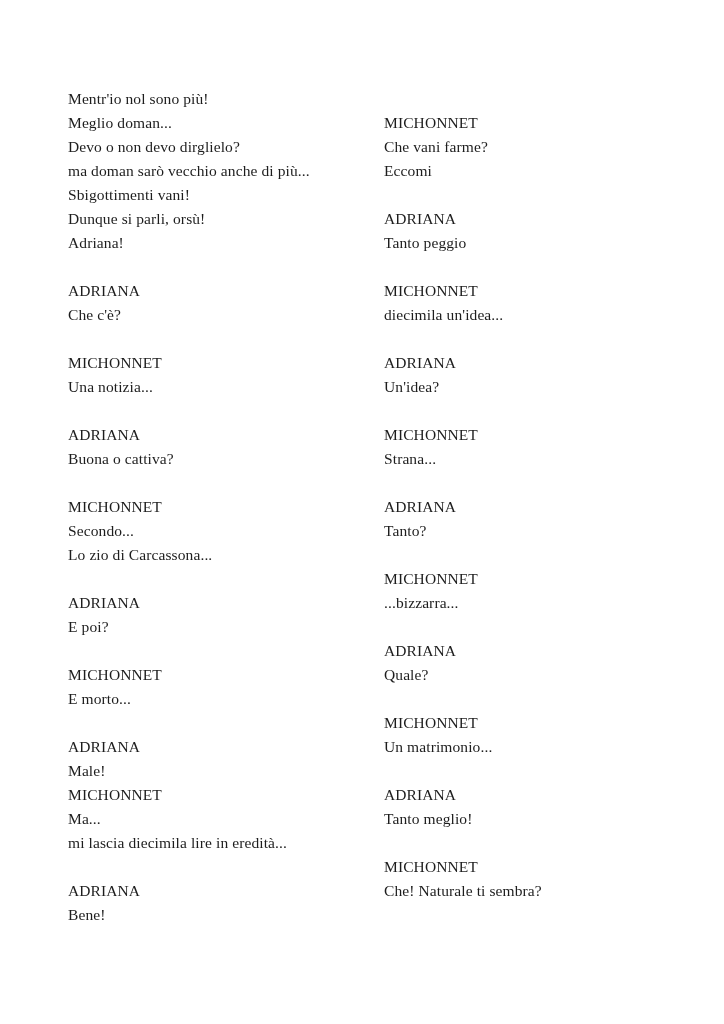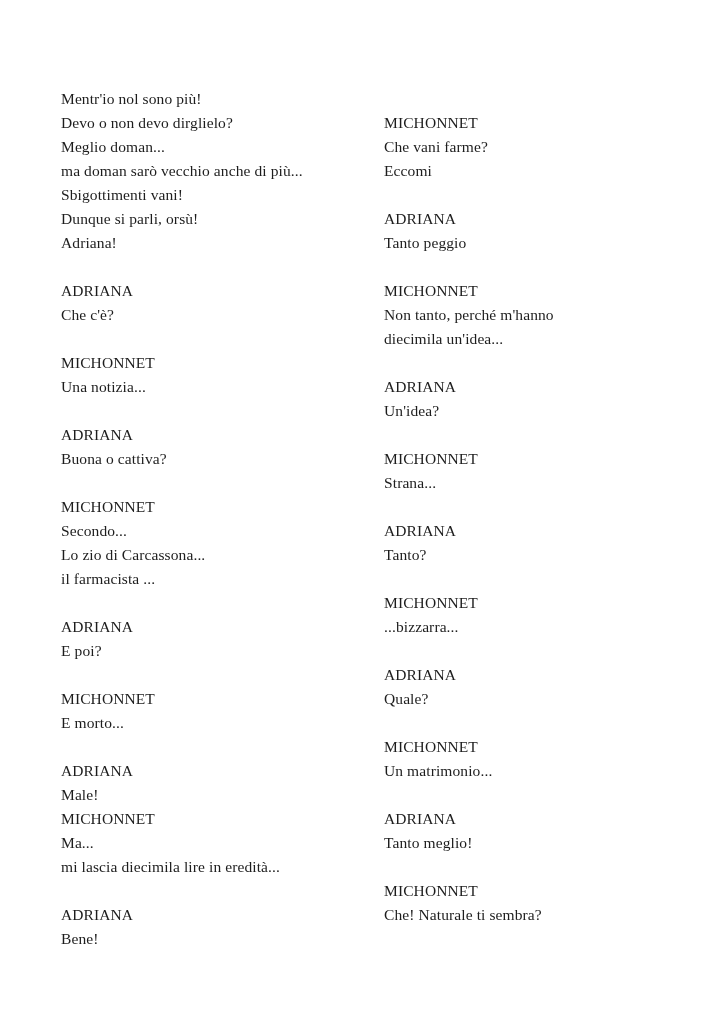--- a/index.html
+++ b/index.html
@@ -13,59 +13,58 @@
     height: 1024px;
     background: #ffffff;
     overflow: hidden;
     font-family: "Liberation Serif", "DejaVu Serif", serif;
     color: #1d1d1d;
   }
   .column {
     position: absolute;
     white-space: nowrap;
   }
-  .col-left  { left: 61px;  top: 87px;  width: 300px; }
+  .col-left  { left: 68px;  top: 87px;  width: 300px; }
   .col-right { left: 384px; top: 111px; width: 320px; }
   .line {
     height: 24px;
     line-height: 24px;
     font-size: 15.5px;
     letter-spacing: 0.1px;
   }
   .line.speaker {
     
   }
   .line.blank {  }
 </style>
 </head>
 <body>
 
 <div class="page" style="background: rgb(255, 255, 255); color: rgb(29, 29, 29);">
   <div class="column col-left">
       <div class="line dialogue">Mentr'io nol sono più!</div>
+      <div class="line dialogue">Meglio doman...</div>
       <div class="line dialogue">Devo o non devo dirglielo?</div>
-      <div class="line dialogue">Meglio doman...</div>
       <div class="line dialogue">ma doman sarò vecchio anche di più...</div>
       <div class="line dialogue">Sbigottimenti vani!</div>
       <div class="line dialogue">Dunque si parli, orsù!</div>
       <div class="line dialogue">Adriana!</div>
       <div class="line blank">&nbsp;</div>
       <div class="line speaker">ADRIANA</div>
       <div class="line dialogue">Che c'è?</div>
       <div class="line blank">&nbsp;</div>
       <div class="line speaker">MICHONNET</div>
       <div class="line dialogue">Una notizia...</div>
       <div class="line blank">&nbsp;</div>
       <div class="line speaker">ADRIANA</div>
       <div class="line dialogue">Buona o cattiva?</div>
       <div class="line blank">&nbsp;</div>
       <div class="line speaker">MICHONNET</div>
       <div class="line dialogue">Secondo...</div>
       <div class="line dialogue">Lo zio di Carcassona...</div>
-      <div class="line dialogue">il farmacista ...</div>
       <div class="line blank">&nbsp;</div>
       <div class="line speaker">ADRIANA</div>
       <div class="line dialogue">E poi?</div>
       <div class="line blank">&nbsp;</div>
       <div class="line speaker">MICHONNET</div>
       <div class="line dialogue">E morto...</div>
       <div class="line blank">&nbsp;</div>
       <div class="line speaker">ADRIANA</div>
       <div class="line dialogue">Male!</div>
       <div class="line speaker">MICHONNET</div>
@@ -77,21 +76,20 @@
     </div>
   <div class="column col-right">
       <div class="line speaker">MICHONNET</div>
       <div class="line dialogue">Che vani farme?</div>
       <div class="line dialogue">Eccomi</div>
       <div class="line blank">&nbsp;</div>
       <div class="line speaker">ADRIANA</div>
       <div class="line dialogue">Tanto peggio</div>
       <div class="line blank">&nbsp;</div>
       <div class="line speaker">MICHONNET</div>
-      <div class="line dialogue">Non tanto, perché m'hanno</div>
       <div class="line dialogue">diecimila un'idea...</div>
       <div class="line blank">&nbsp;</div>
       <div class="line speaker">ADRIANA</div>
       <div class="line dialogue">Un'idea?</div>
       <div class="line blank">&nbsp;</div>
       <div class="line speaker">MICHONNET</div>
       <div class="line dialogue">Strana...</div>
       <div class="line blank">&nbsp;</div>
       <div class="line speaker">ADRIANA</div>
       <div class="line dialogue">Tanto?</div>

